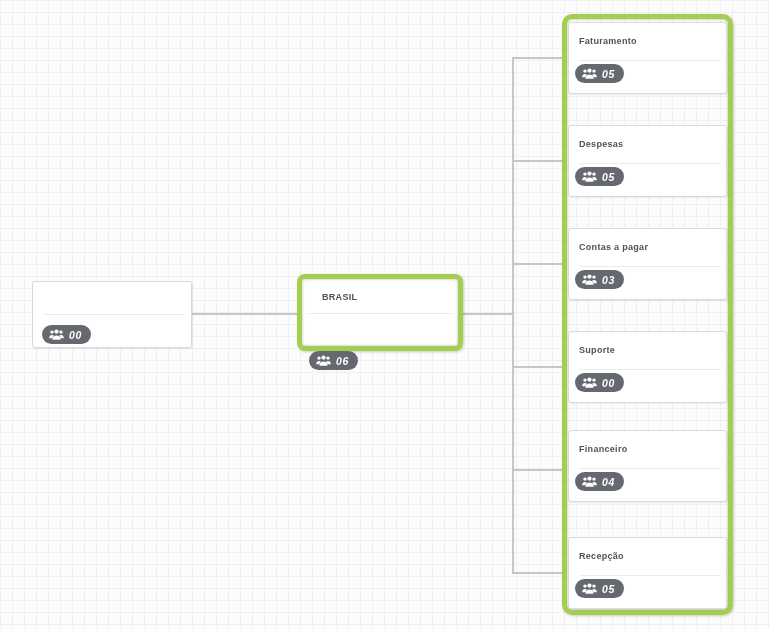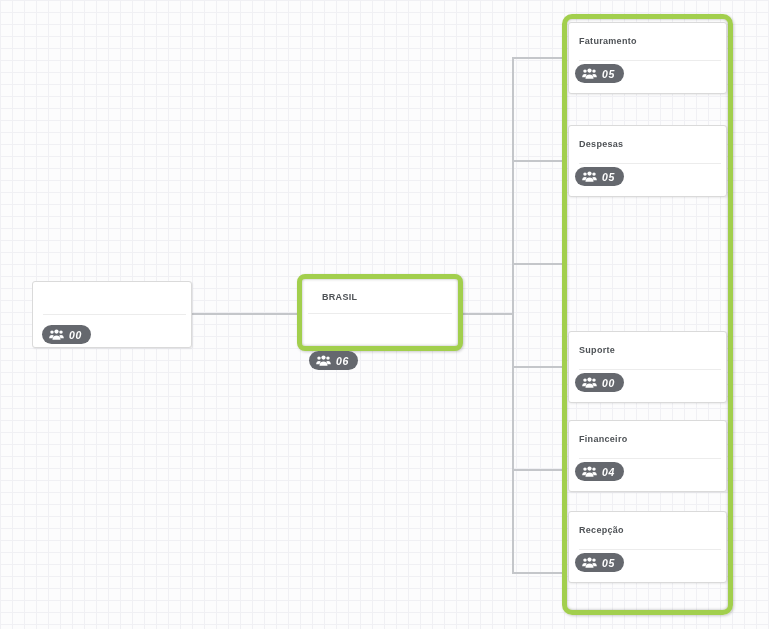--- a/index.html
+++ b/index.html
@@ -150,58 +150,75 @@
             <circle cx="8" cy="2.8" r="2.3"></circle>
           <path d="M0 10.2c0-2.3 1.3-3.6 3.1-3.6.8 0 1.5.3 2 .7-.9.9-1.3 1.9-1.4 2.9z"></path>
           <path d="M16 10.2c0-2.3-1.3-3.6-3.1-3.6-.8 0-1.5.3-2 .7.9.9 1.3 1.9 1.4 2.9z"></path>
           <path d="M3.6 11.6c0-2.9 1.8-4.5 4.4-4.5s4.4 1.6 4.4 4.5z"></path>
         </svg>
       </span>
       <span>05</span>
     </div>
   </div>
 
+  <div class="node card" style="top:228px">
+    <div class="node-title">Contas a pagar</div>
+    <div class="divider"></div>
+    <div class="badge">
+      <span class="badge-icon">
+        <svg width="15" height="11" viewBox="0 0 16 12" fill="#ffffff" xmlns="http://www.w3.org/2000/svg">
+          <circle cx="3.1" cy="3.4" r="1.9"></circle>
+            <circle cx="12.9" cy="3.4" r="1.9"></circle>
+            <circle cx="8" cy="2.8" r="2.3"></circle>
+          <path d="M0 10.2c0-2.3 1.3-3.6 3.1-3.6.8 0 1.5.3 2 .7-.9.9-1.3 1.9-1.4 2.9z"></path>
+          <path d="M16 10.2c0-2.3-1.3-3.6-3.1-3.6-.8 0-1.5.3-2 .7.9.9 1.3 1.9 1.4 2.9z"></path>
+          <path d="M3.6 11.6c0-2.9 1.8-4.5 4.4-4.5s4.4 1.6 4.4 4.5z"></path>
+        </svg>
+      </span>
+      <span>03</span>
+    </div>
+  </div>
 
   <div class="node card" style="top:331px">
     <div class="node-title">Suporte</div>
     <div class="divider"></div>
     <div class="badge">
       <span class="badge-icon">
         <svg width="15" height="11" viewBox="0 0 16 12" fill="#ffffff" xmlns="http://www.w3.org/2000/svg">
           <circle cx="3.1" cy="3.4" r="1.9"></circle>
             <circle cx="12.9" cy="3.4" r="1.9"></circle>
             <circle cx="8" cy="2.8" r="2.3"></circle>
           <path d="M0 10.2c0-2.3 1.3-3.6 3.1-3.6.8 0 1.5.3 2 .7-.9.9-1.3 1.9-1.4 2.9z"></path>
           <path d="M16 10.2c0-2.3-1.3-3.6-3.1-3.6-.8 0-1.5.3-2 .7.9.9 1.3 1.9 1.4 2.9z"></path>
           <path d="M3.6 11.6c0-2.9 1.8-4.5 4.4-4.5s4.4 1.6 4.4 4.5z"></path>
         </svg>
       </span>
       <span>00</span>
     </div>
   </div>
 
-  <div class="node card" style="top:420px">
+  <div class="node card" style="top:430px">
     <div class="node-title">Financeiro</div>
     <div class="divider"></div>
     <div class="badge">
       <span class="badge-icon">
         <svg width="15" height="11" viewBox="0 0 16 12" fill="#ffffff" xmlns="http://www.w3.org/2000/svg">
           <circle cx="3.1" cy="3.4" r="1.9"></circle>
             <circle cx="12.9" cy="3.4" r="1.9"></circle>
             <circle cx="8" cy="2.8" r="2.3"></circle>
           <path d="M0 10.2c0-2.3 1.3-3.6 3.1-3.6.8 0 1.5.3 2 .7-.9.9-1.3 1.9-1.4 2.9z"></path>
           <path d="M16 10.2c0-2.3-1.3-3.6-3.1-3.6-.8 0-1.5.3-2 .7.9.9 1.3 1.9 1.4 2.9z"></path>
           <path d="M3.6 11.6c0-2.9 1.8-4.5 4.4-4.5s4.4 1.6 4.4 4.5z"></path>
         </svg>
       </span>
       <span>04</span>
     </div>
   </div>
 
-  <div class="node card" style="top:511px">
+  <div class="node card" style="top:537px">
     <div class="node-title">Recepção</div>
     <div class="divider"></div>
     <div class="badge">
       <span class="badge-icon">
         <svg width="15" height="11" viewBox="0 0 16 12" fill="#ffffff" xmlns="http://www.w3.org/2000/svg">
           <circle cx="3.1" cy="3.4" r="1.9"></circle>
             <circle cx="12.9" cy="3.4" r="1.9"></circle>
             <circle cx="8" cy="2.8" r="2.3"></circle>
           <path d="M0 10.2c0-2.3 1.3-3.6 3.1-3.6.8 0 1.5.3 2 .7-.9.9-1.3 1.9-1.4 2.9z"></path>
           <path d="M16 10.2c0-2.3-1.3-3.6-3.1-3.6-.8 0-1.5.3-2 .7.9.9 1.3 1.9 1.4 2.9z"></path>

